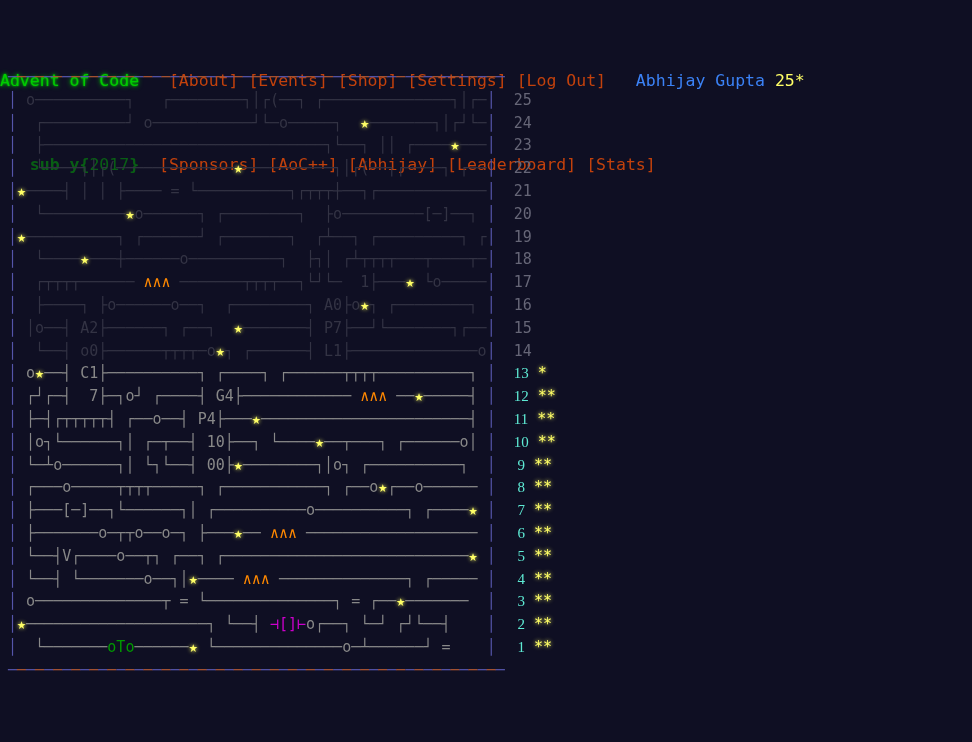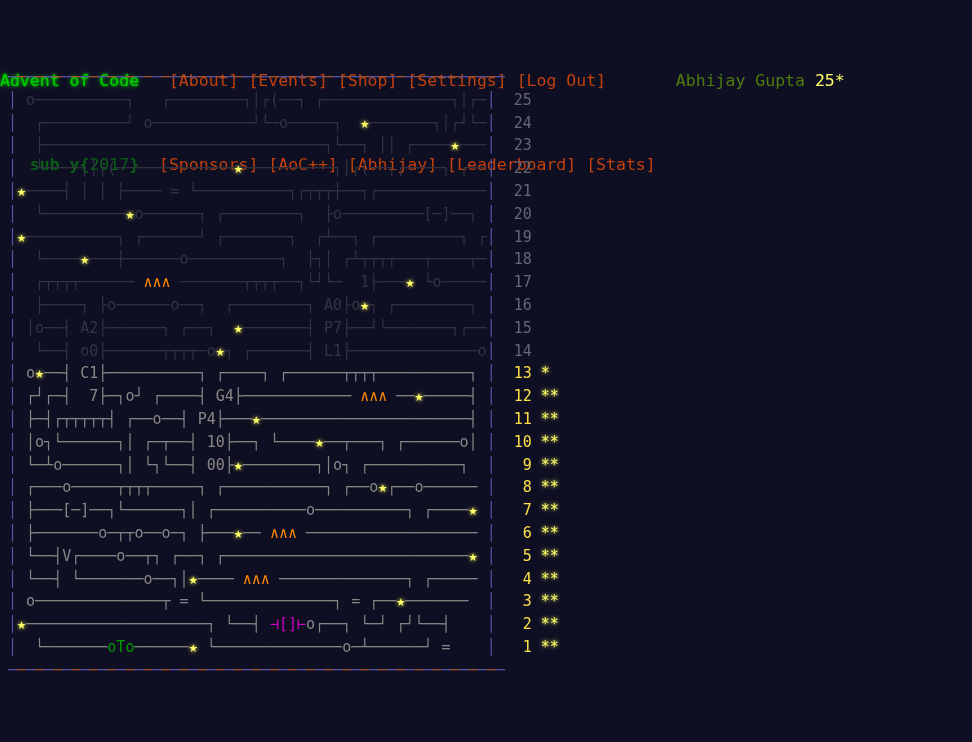--- a/index.html
+++ b/index.html
@@ -50,22 +50,21 @@
     opacity: 1;
     color: #00cc00;
     font-weight: normal;
     margin-top: 20px;
   }
   .navlink {
     color: #c2410c;
     text-decoration: none;
   }
   .user-name {
-    color: #4d7c0f;
-    margin-left: 40px;
+    color: #3b82f6;
   }
   .user-stars {
     color: #ffff66;
   }
   .star-count {
     color: #ffff66;
   }
 
   
   #calendar-wrap {
@@ -101,21 +100,21 @@
     height: 22.8px;
     text-decoration: none;
   }
   .art-off   { color: #333344; }
   .art-on    { color: #888888; }
   .resistor  { color: #ff8800; }
   .star      { color: #ffff66; text-shadow: 0 0 4px #ffff66; }
   .magenta   { color: #cc00cc; }
   .greenbit  { color: #009900; text-align: right; }
   .daynum-off { color: #666677; }
-  .daynum-on  { color: #fde047; }
+  .daynum-on  { color: #5eead4; font-family: Liberation Serif, serif; }
   .daystars   { color: #ffff66; }
 
   .bside { color: #5555aa; }
 </style>
 </head>
 <body>
 
 <div id="header">
   <div id="header-rows">
 

